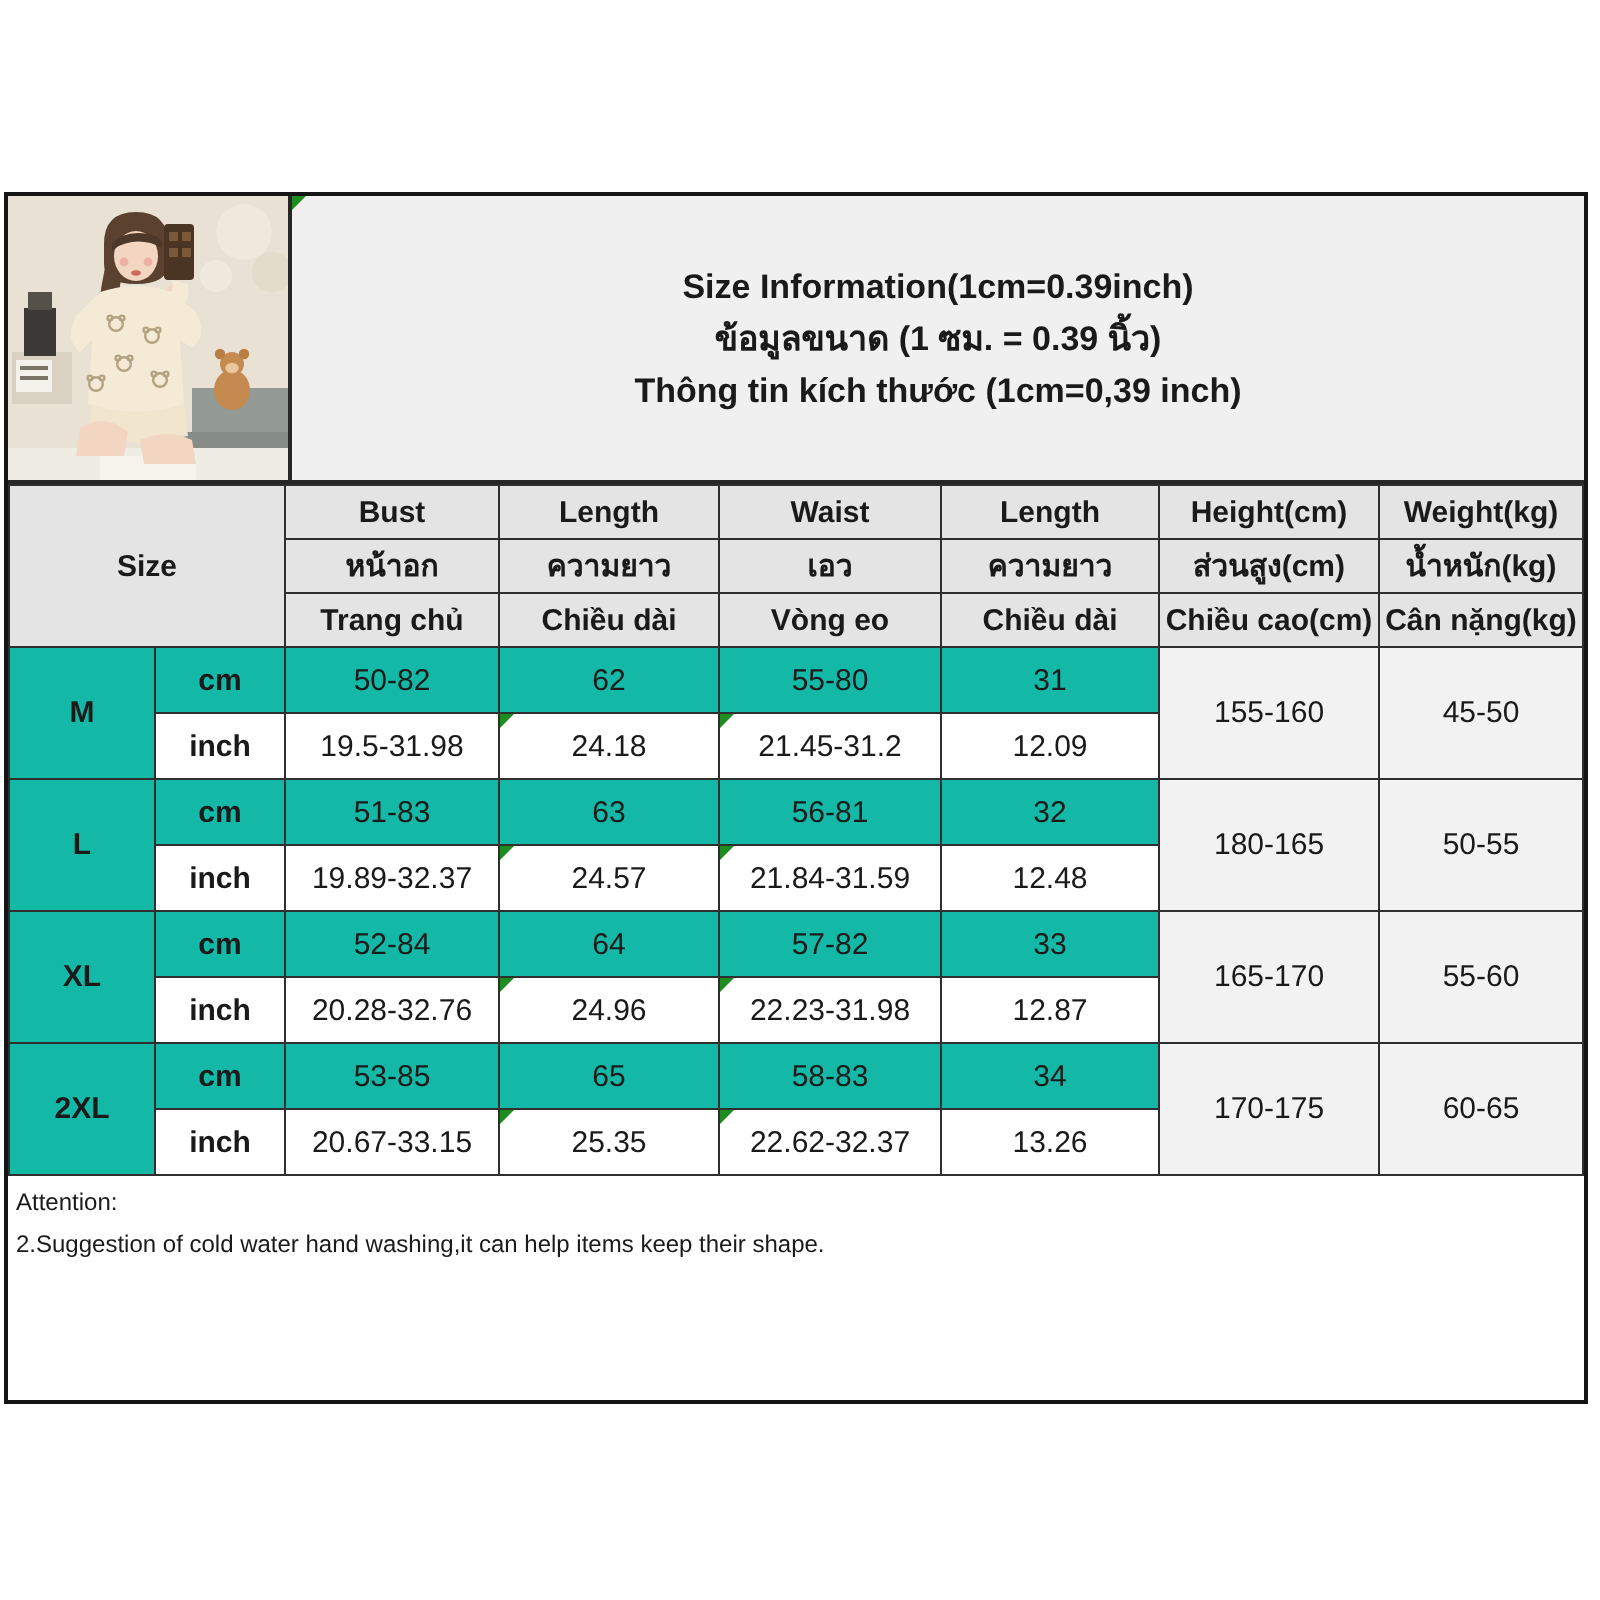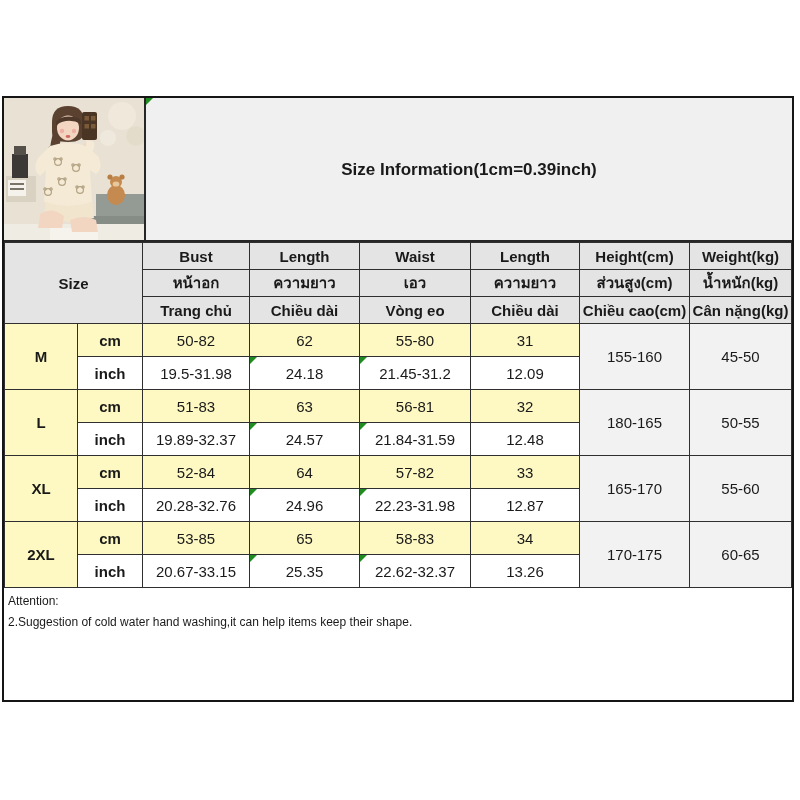--- a/index.html
+++ b/index.html
@@ -38,21 +38,21 @@
   }
   table.size-table td{
     border:1.6px solid #2f2f2f;text-align:center;vertical-align:middle;
     padding:0;overflow:hidden;font-size:15px;
   }
   tr.hrow td{height:26px;background:#e4e4e4;font-weight:bold;}
   tr.drow td{height:32px;}
   td.size-corner{background:#e0e0e0;font-weight:bold;font-size:28px;}
   td.size-label{background:#e0e0e0;font-weight:bold;font-size:16px;}
   td.unit{font-weight:bold;}
-  tr.cm-row td{background:#fef9c3;}
+  tr.cm-row td{background:#14b8a6;}
   tr.inch-row td{background:#ffffff;}
   td.merged{background:#f2f2f2 !important;}
   
   .attention{
     flex:1;background:#ffffff;padding:3px 5px 0 4px;
     font-size:12px;line-height:21px;
   }
   .attention p{margin:0;}
 </style>
 </head>
@@ -129,20 +129,22 @@
             <circle cx="47" cy="91" r="1.2"></circle>
         </g>
 
         <path d="M42 104 Q64 112 88 104 L90 120 L66 124 L40 118 Z" fill="#f1e5ce"></path>
         <path d="M36 116 Q48 108 60 118 L58 130 L34 130 Z" fill="#f2d6c2"></path>
         <path d="M66 122 Q80 116 92 122 L94 134 L68 134 Z" fill="#f2d6c2"></path>
       </svg>
     </div>
     <div class="title-cell gm">
       <div class="t-line">Size Information(1cm=0.39inch)</div>
+      <div class="t-line">ข้อมูลขนาด (1 ซม. = 0.39 นิ้ว)</div>
+      <div class="t-line">Thông tin kích thước (1cm=0,39 inch)</div>
     </div>
   </div>
 
   <table class="size-table">
     <colgroup>
       <col style="width:73px">
         <col style="width:65px">
         <col style="width:107px">
         <col style="width:110px">
       <col style="width:111px">

